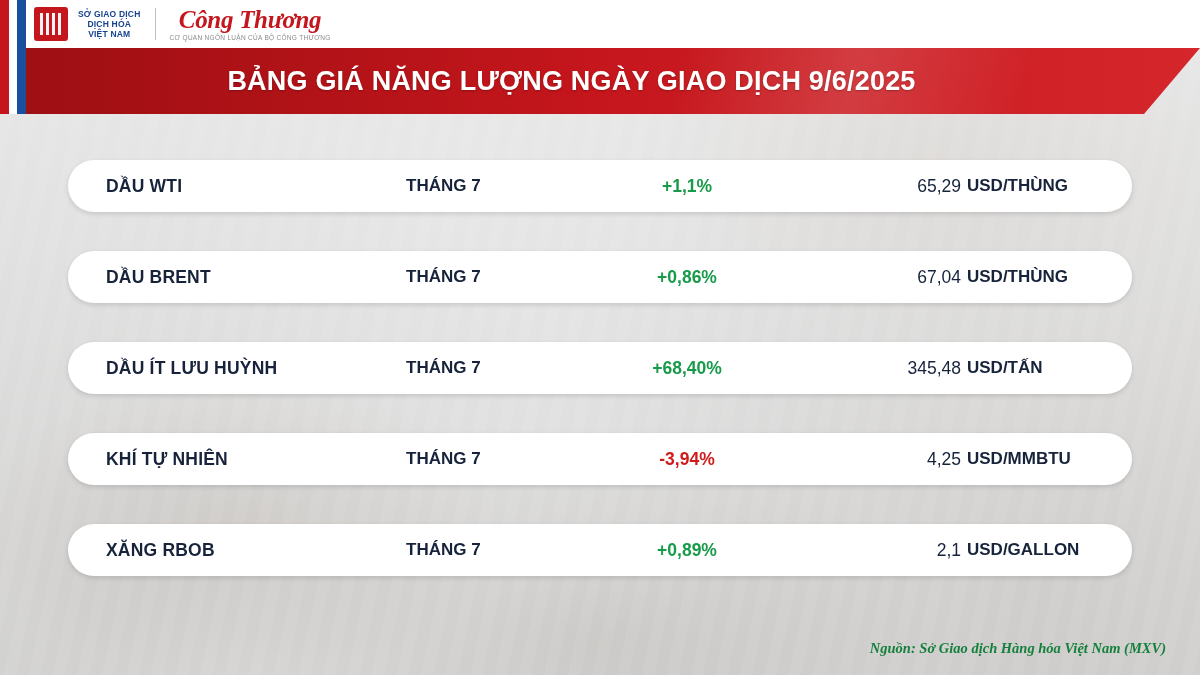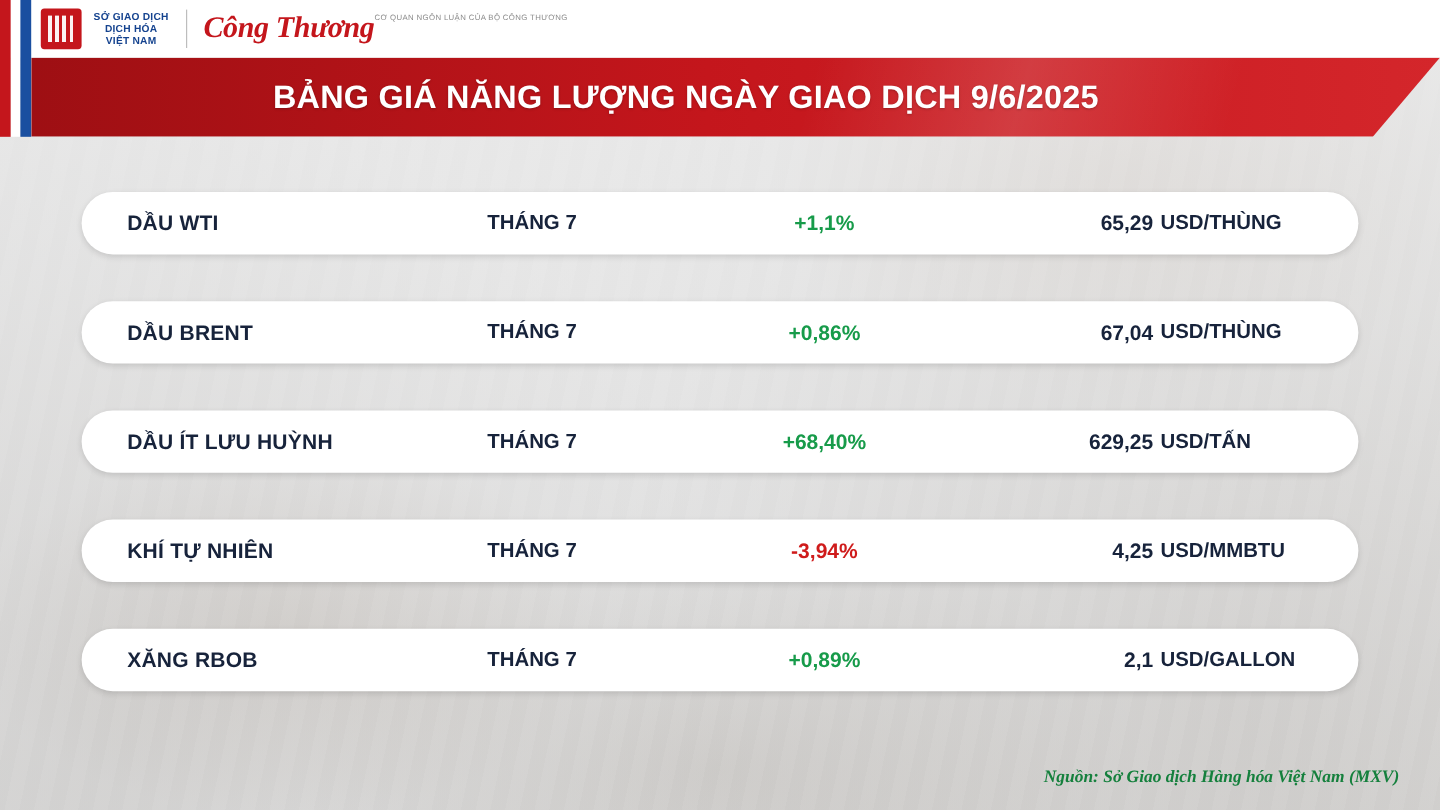--- a/index.html
+++ b/index.html
@@ -94,20 +94,21 @@
     color: #15438f;
     letter-spacing: .2px;
   }
   .logo-divider {
     width: 1px; height: 32px;
     background: #bdbdbd;
     margin: 0 4px;
   }
   .ct-logo {
     display: flex;
+    flex-direction: column;
     justify-content: center;
   }
   .ct-main {
     font-family: "Liberation Serif", serif;
     font-size: 25px;
     font-weight: bold;
     font-style: italic;
     color: #c4161c;
     line-height: 26px;
     letter-spacing: -.3px;
@@ -182,21 +183,21 @@
     width: 190px;
     font-size: 17.5px;
     font-weight: bold;
     text-align: center;
   }
   .c-change.up { color: #179b4a; }
   .c-change.down { color: #cf1b1b; }
   .c-price {
     width: 185px;
     font-size: 17.5px;
-    font-weight: bold;
+    font-weight: normal;
     color: #17233b;
     text-align: right;
     padding-right: 6px;
   }
   .c-unit {
     flex: 1;
     font-size: 17px;
     font-weight: bold;
     color: #17233b;
     text-align: left;
@@ -264,21 +265,21 @@
     <div class="c-month">THÁNG 7</div>
     <div class="c-change up">+0,86%</div>
     <div class="c-price">67,04</div>
     <div class="c-unit">USD/THÙNG</div>
   </div>
 
   <div class="row">
     <div class="c-name">DẦU ÍT LƯU HUỲNH</div>
     <div class="c-month">THÁNG 7</div>
     <div class="c-change up">+68,40%</div>
-    <div class="c-price">629,25</div>
+    <div class="c-price">345,48</div>
     <div class="c-unit">USD/TẤN</div>
   </div>
 
   <div class="row">
     <div class="c-name">KHÍ TỰ NHIÊN</div>
     <div class="c-month">THÁNG 7</div>
     <div class="c-change down">-3,94%</div>
     <div class="c-price">4,25</div>
     <div class="c-unit">USD/MMBTU</div>
   </div>

